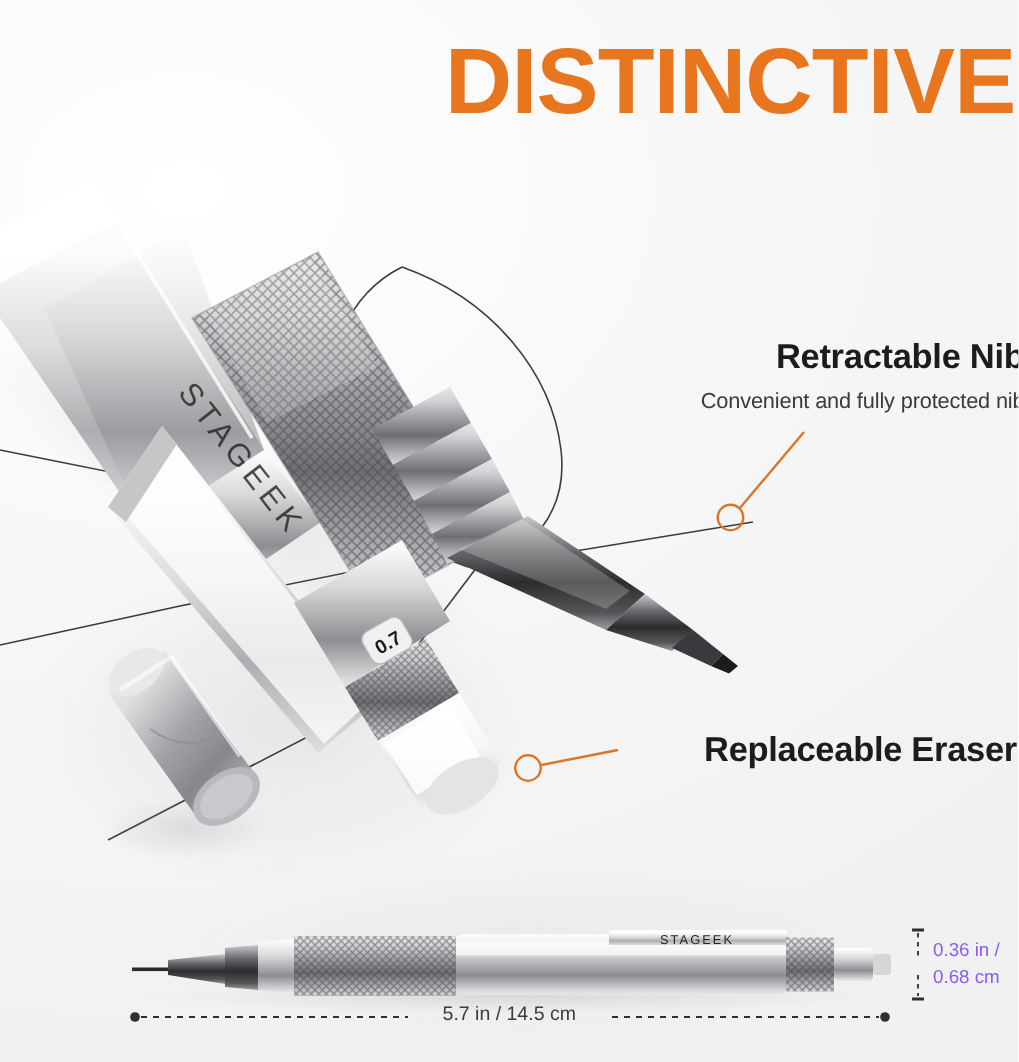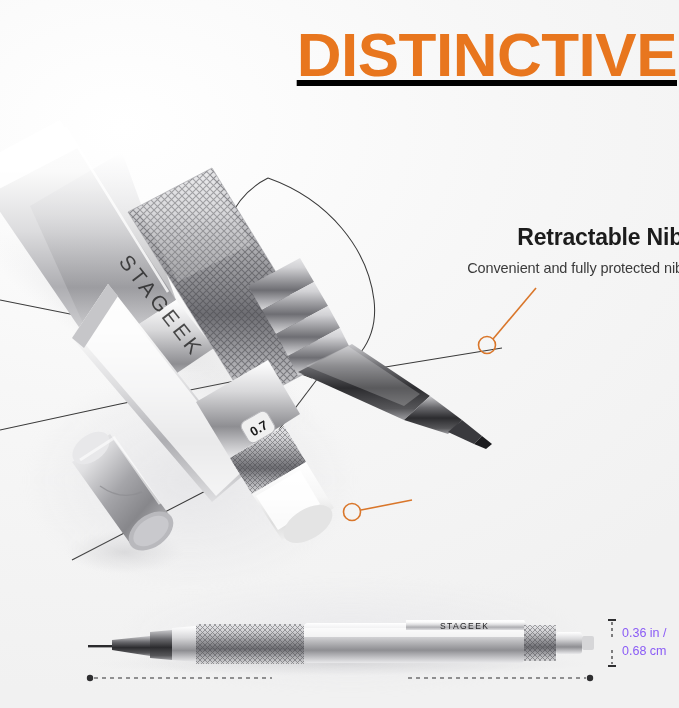--- a/index.html
+++ b/index.html
@@ -40,21 +40,20 @@
   .sketch { position: absolute; inset: 0; }
 
   
   .headline {
     position: absolute;
     right: 2px;
     top: 26px;
     text-align: right;
     line-height: 0.92;
     letter-spacing: -0.5px;
-    text-decoration: underline;
   }
   .headline .ln {
     display: block;
     font-size: 62px;
     font-weight: 700;
     color: #e8761e;
     white-space: nowrap;
   }
   .headline .ln2 { margin-top: 6px; }
 
@@ -318,21 +317,25 @@
   <div class="headline">
     <span class="ln ln1">DISTINCTIVE</span>
   </div>
 
   <div class="callout" id="callout-nib">
     <div class="title">Retractable Nib</div>
     <div class="sub">Convenient and fully protected nib</div>
   </div>
 
   <div class="callout" id="callout-eraser">
+    <div class="title">Replaceable Eraser</div>
   </div>
 
   <div class="dim-v">
     <div>0.36 in /</div>
     <div>0.68 cm</div>
   </div>
 
+  <div class="dim-h">
+    <span>5.7 in / 14.5 cm</span>
+  </div>
 
 </div>
 
 </body></html>

